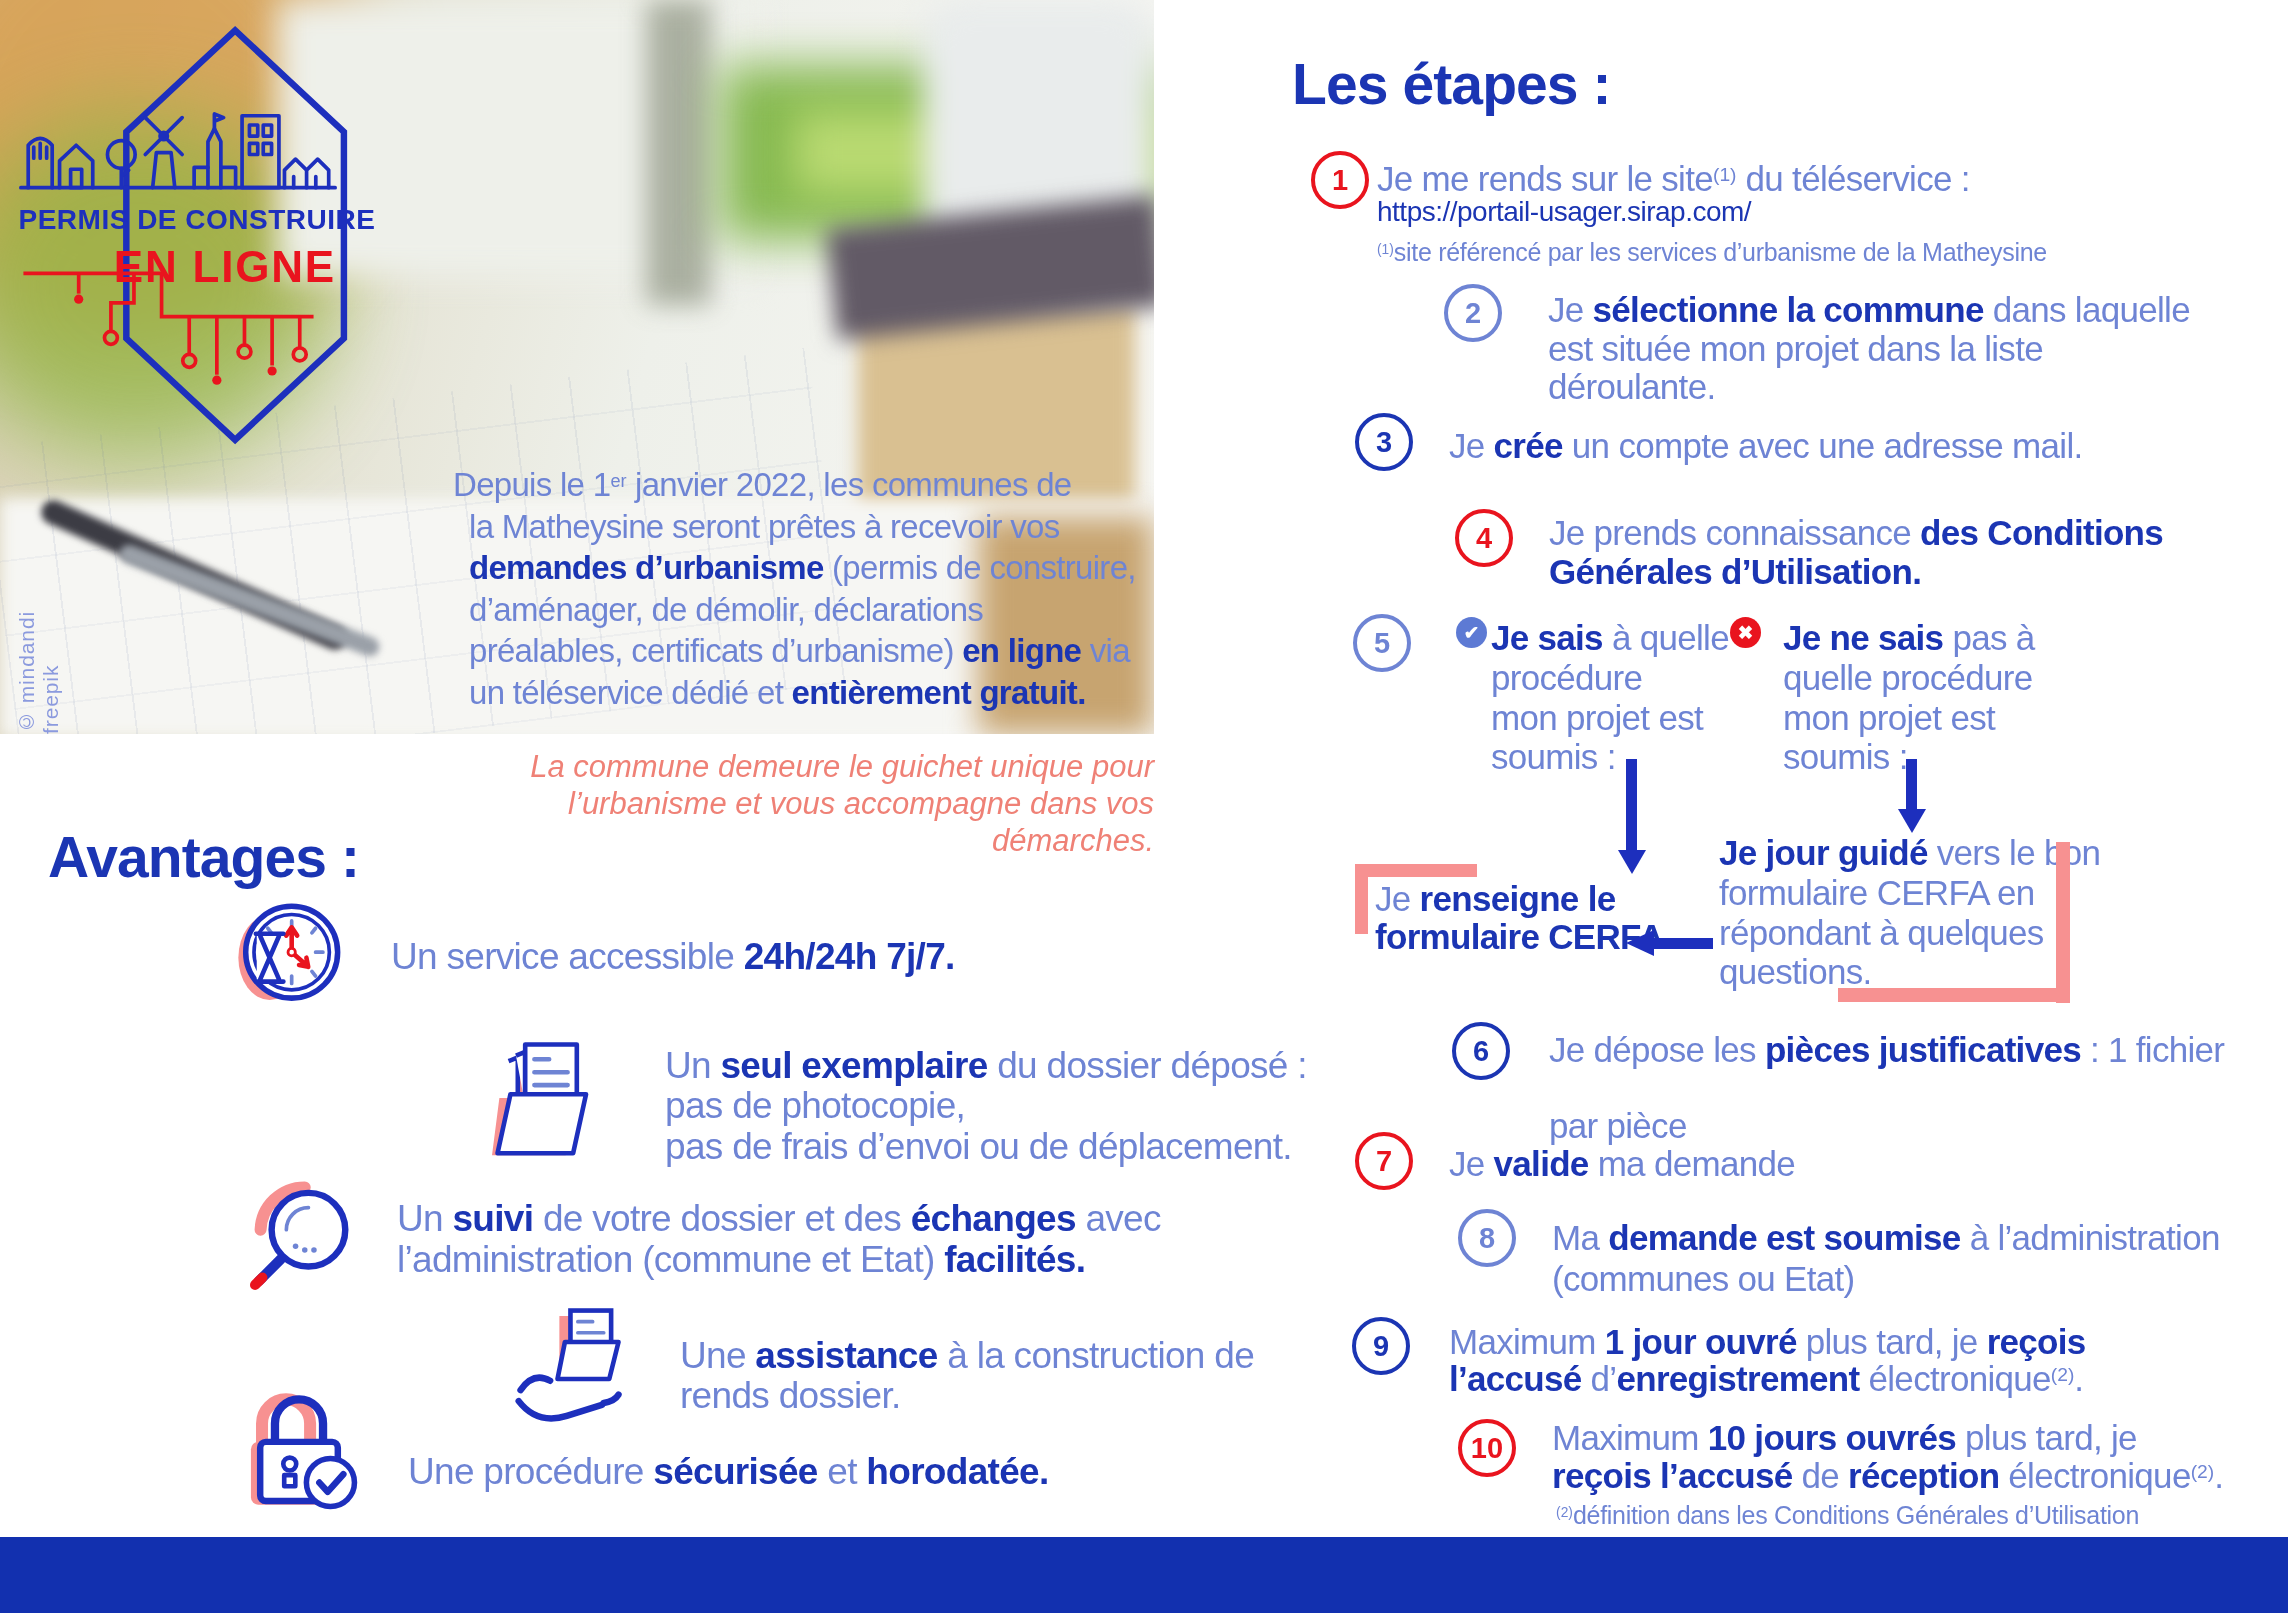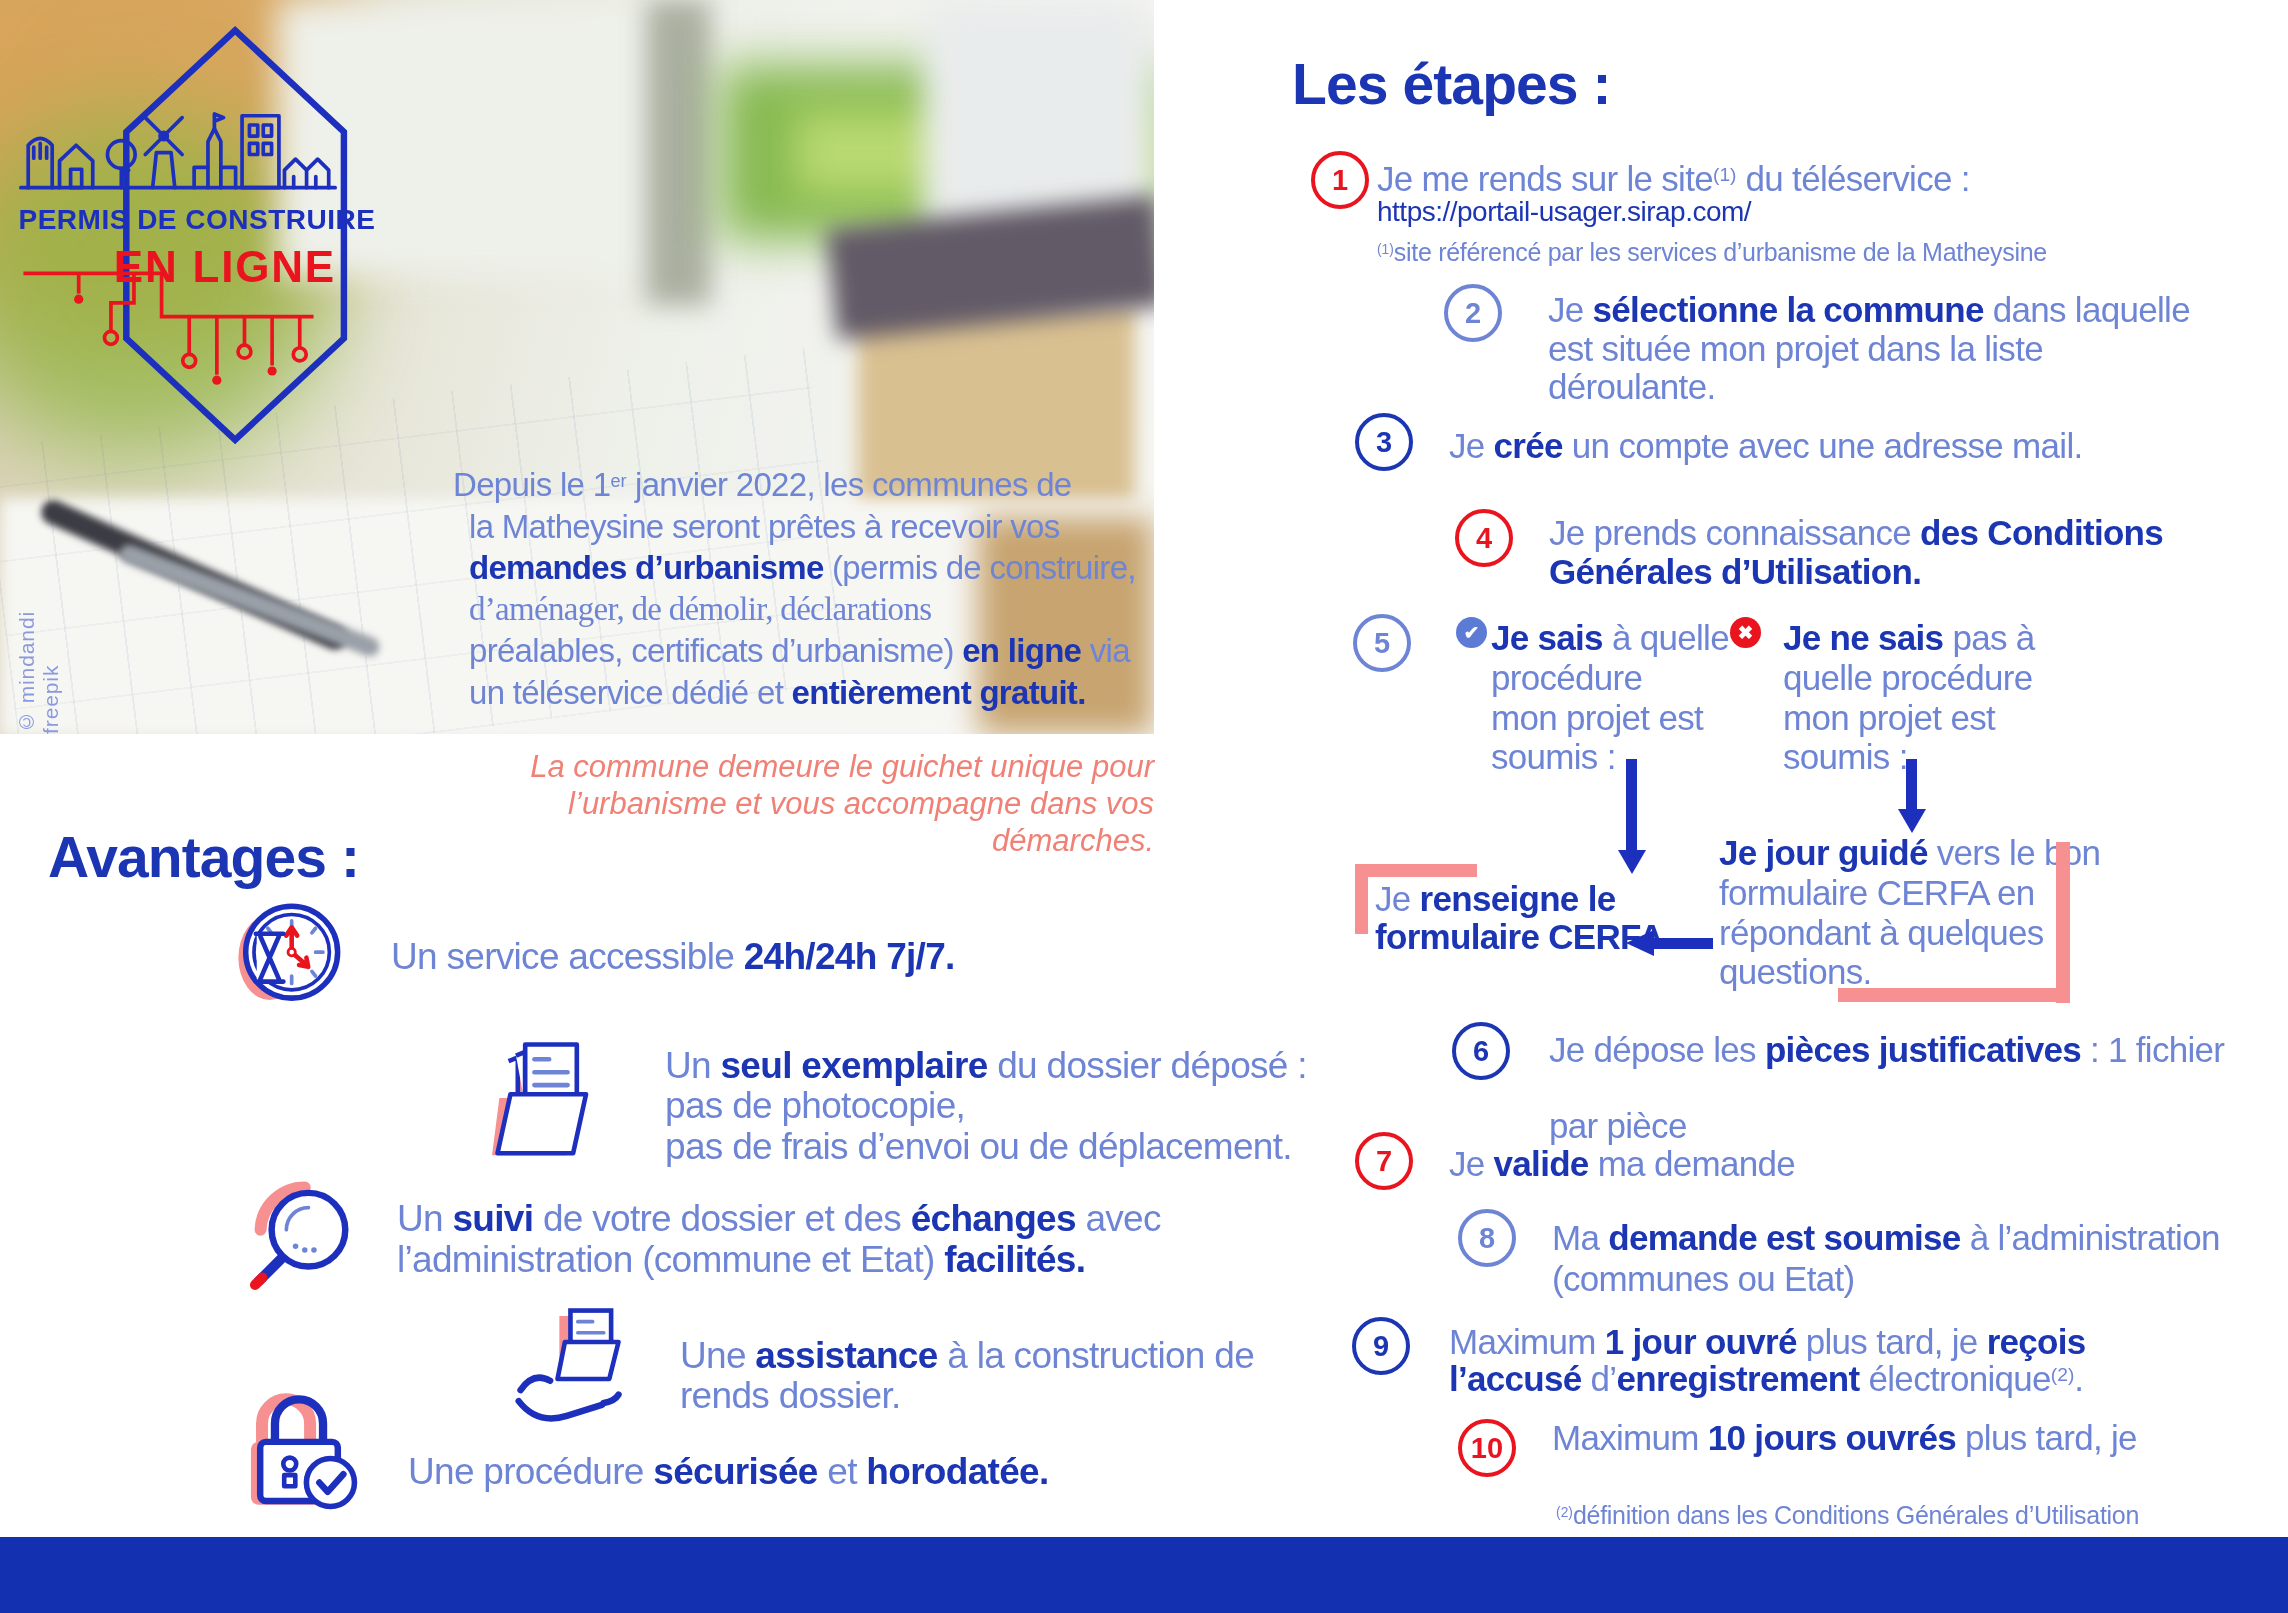--- a/index.html
+++ b/index.html
@@ -105,21 +105,21 @@
       <path d="M300 55 V88"></path>
         <circle cx="300" cy="96" r="7"></circle>
     </svg>
     <div class="credit">© mindandi freepik</div>
   </div>
 
   <div>
     <div class="t" style="left:453px;top:466px;font-size:33px;"><span>Depuis le 1</span><span class="sup">er</span><span> janvier 2022, les communes de</span></div>
     <div class="t" style="left:469px;top:508px;font-size:33px;">la Matheysine seront prêtes à recevoir vos</div>
     <div class="t" style="left:469px;top:549px;font-size:33px;"><b>demandes d’urbanisme</b><span> (permis de construire,</span></div>
-    <div class="t" style="left:469px;top:591px;font-size:33px;font-family:Liberation Serif, serif;">d’aménager, de démolir, déclarations</div>
+    <div class="t" style="left:469px;top:591px;font-size:33px;">d’aménager, de démolir, déclarations</div>
     <div class="t" style="left:469px;top:632px;font-size:33px;"><span>préalables, certificats d’urbanisme) </span><b>en ligne</b><span> via</span></div>
     <div class="t" style="left:469px;top:674px;font-size:33px;"><span>un téléservice dédié et </span><b>entièrement gratuit.</b></div>
   </div>
 
   <div>
     <div class="notice" style="right:1135px;top:749px;">La commune demeure le guichet unique pour</div>
     <div class="notice" style="right:1135px;top:786px;">l’urbanisme et vous accompagne dans vos</div>
     <div class="notice" style="right:1135px;top:823px;">démarches.</div>
   </div>
 
@@ -275,19 +275,20 @@
   <div class="circle c-light" style="left:1458px;top:1209px;">8</div>
   <div class="t" style="left:1552px;top:1218px;"><span>Ma </span><b>demande est soumise</b><span> à l’administration</span></div>
   <div class="t" style="left:1552px;top:1259px;">(communes ou Etat)</div>
 
   <div class="circle" style="left:1352px;top:1317px;">9</div>
   <div class="t" style="left:1449px;top:1322px;"><span>Maximum </span><b>1 jour ouvré</b><span> plus tard, je </span><b>reçois</b></div>
   <div class="t" style="left:1449px;top:1359px;"><b>l’accusé</b><span> d’</span><b>enregistrement</b><span> électronique</span><span class="sup">(2)</span><span>.</span></div>
 
   <div class="circle c-red" style="left:1458px;top:1419px;">10</div>
   <div class="t" style="left:1552px;top:1418px;"><span>Maximum </span><b>10 jours ouvrés</b><span> plus tard, je</span></div>
+  <div class="t" style="left:1552px;top:1456px;"><b>reçois l’accusé</b><span> de </span><b>réception</b><span> électronique</span><span class="sup">(2)</span><span>.</span></div>
 
   <div class="t fn" style="right:150px;top:1501px;"><span class="sup">(2)</span><span>définition dans les Conditions Générales d’Utilisation</span></div>
 
   <div class="footer"></div>
 
 </div>
 
 
 </body></html>

